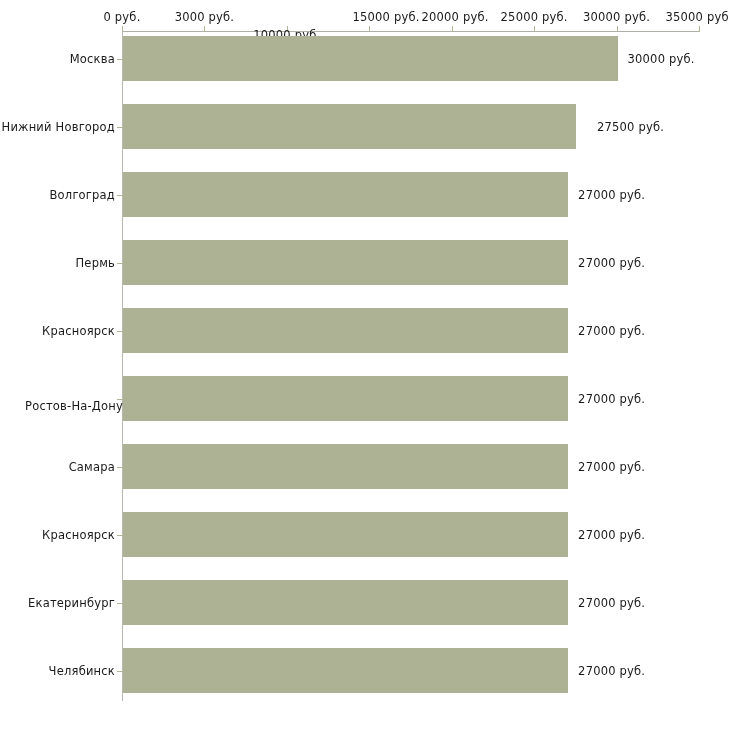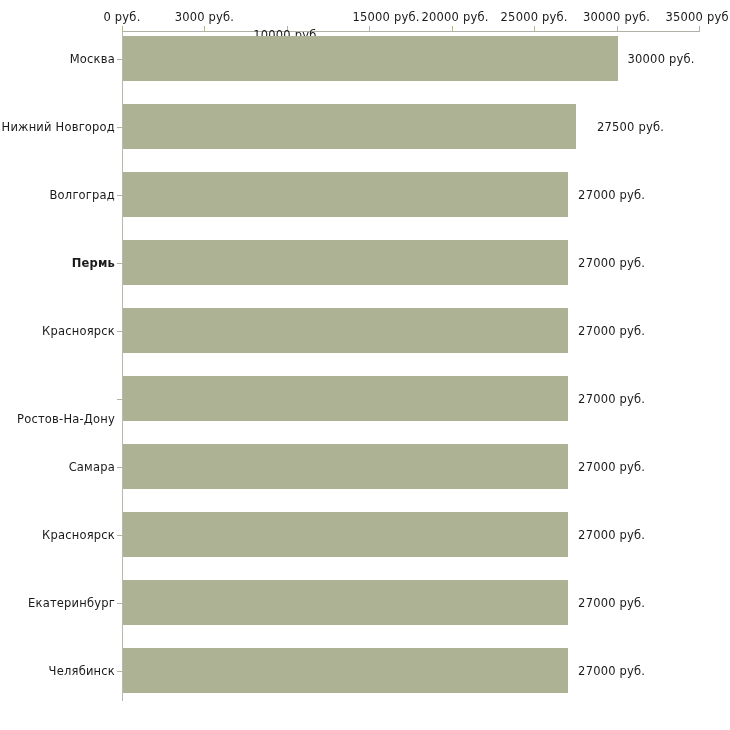--- a/index.html
+++ b/index.html
@@ -128,28 +128,28 @@
       <div class="y-tick" style="top: 126.5px;"></div>
       <div class="y-label-wrap" style="top: 126.5px; transform: translateY(-50%);">
         <div class="y-tick-label" style="position: static; transform: none;">Нижний Новгород</div>
       </div>
       <div class="y-tick" style="top: 194.5px;"></div>
       <div class="y-label-wrap" style="top: 194.5px; transform: translateY(-50%);">
         <div class="y-tick-label" style="position: static; transform: none;">Волгоград</div>
       </div>
       <div class="y-tick" style="top: 262.5px;"></div>
       <div class="y-label-wrap" style="top: 262.5px; transform: translateY(-50%);">
-        <div class="y-tick-label" style="position: static; transform: none; font-weight: bold;">Пермь</div>
+        <div class="y-tick-label" style="position: static; transform: none;">Пермь</div>
       </div>
       <div class="y-tick" style="top: 330.5px;"></div>
       <div class="y-label-wrap" style="top: 330.5px; transform: translateY(-50%);">
         <div class="y-tick-label" style="position: static; transform: none;">Красноярск</div>
       </div>
       <div class="y-tick" style="top: 398.5px;"></div>
-      <div class="y-label-wrap" style="top: 419px; transform: translateY(-50%);">
+      <div class="y-label-wrap" style="top: 406px; transform: translateY(-50%); padding-left: 8px;">
         <div class="y-tick-label" style="position: static; transform: none;">Ростов-На-Дону</div>
       </div>
       <div class="y-tick" style="top: 466.5px;"></div>
       <div class="y-label-wrap" style="top: 466.5px; transform: translateY(-50%);">
         <div class="y-tick-label" style="position: static; transform: none;">Самара</div>
       </div>
       <div class="y-tick" style="top: 534.5px;"></div>
       <div class="y-label-wrap" style="top: 534.5px; transform: translateY(-50%);">
         <div class="y-tick-label" style="position: static; transform: none;">Красноярск</div>
       </div>

